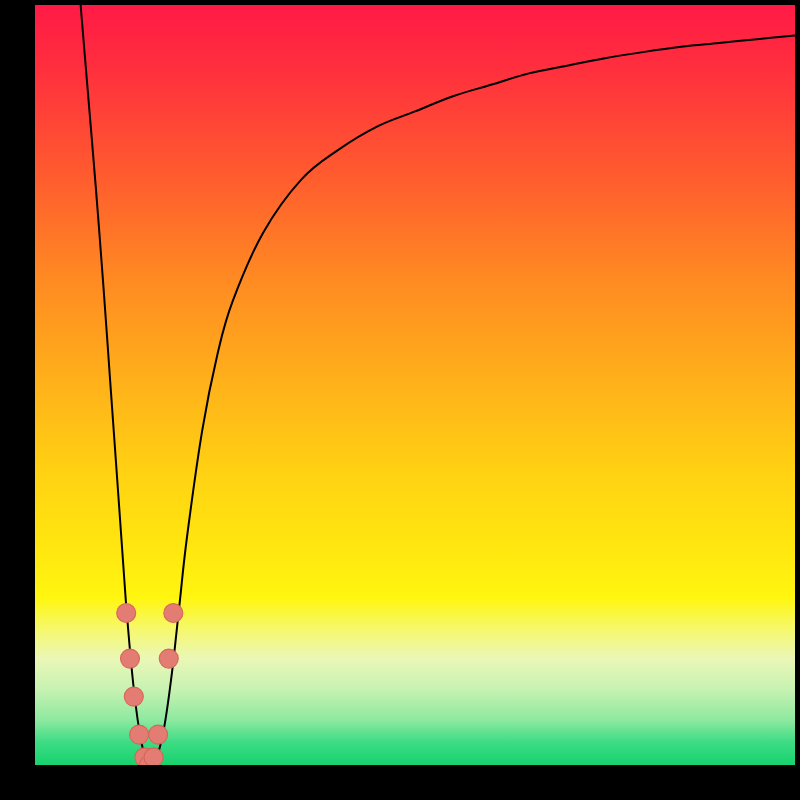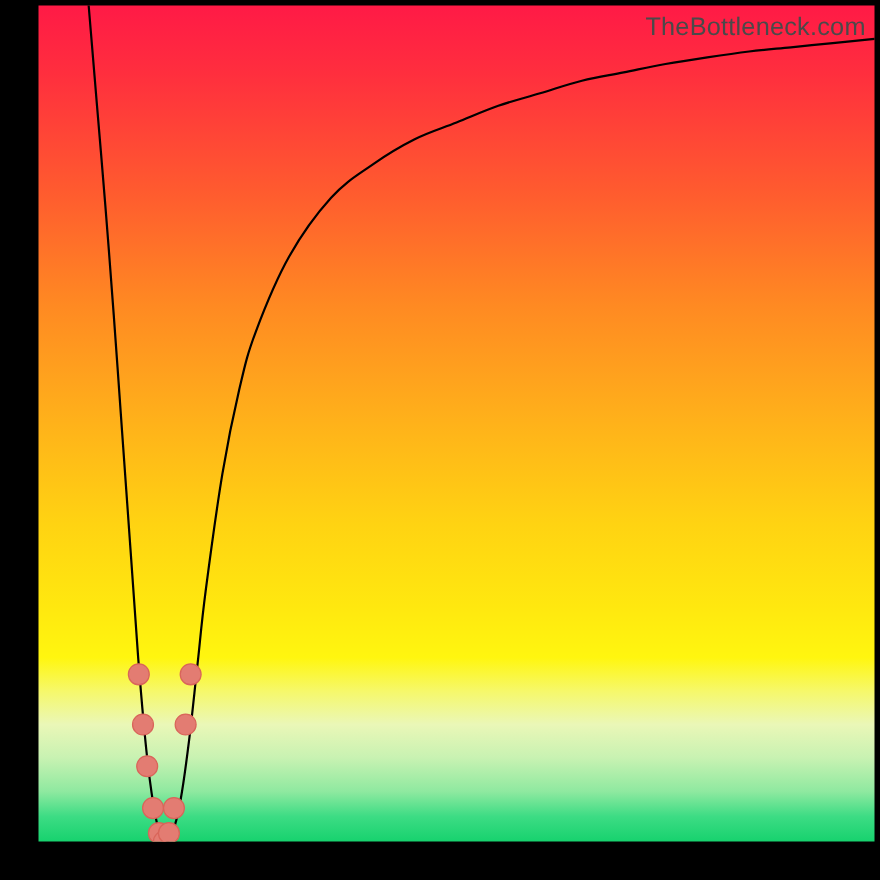--- a/index.html
+++ b/index.html
@@ -58,21 +58,20 @@
     top: 0;
     width: 760px;
     height: 760px;
   }
 </style>
 </head>
 <body>
 
 <div class="frame">
   <div class="plot">
-    <div class="watermark">TheBottleneck.com</div>
     <svg class="curve" viewBox="0 0 100 100" preserveAspectRatio="none">
       <path id="curve-path" d="M 6.00 0.00 C 6.18 2.16, 6.64 7.68, 7.00 12.00 C 7.36 16.32, 7.64 19.50, 8.00 24.00 C 8.36 28.50, 8.64 32.14, 9.00 37.00 C 9.36 41.86, 9.64 45.96, 10.00 51.00 C 10.36 56.04, 10.64 59.96, 11.00 65.00 C 11.36 70.04, 11.64 74.50, 12.00 79.00 C 12.36 83.50, 12.64 86.76, 13.00 90.00 C 13.36 93.24, 13.64 95.20, 14.00 97.00 C 14.36 98.80, 14.64 99.64, 15.00 100.00 C 15.36 100.36, 15.64 99.90, 16.00 99.00 C 16.36 98.10, 16.64 96.98, 17.00 95.00 C 17.36 93.02, 17.64 90.88, 18.00 88.00 C 18.36 85.12, 18.64 82.24, 19.00 79.00 C 19.36 75.76, 19.46 74.14, 20.00 70.00 C 20.54 65.86, 21.28 60.32, 22.00 56.00 C 22.72 51.68, 23.28 49.06, 24.00 46.00 C 24.72 42.94, 24.92 41.88, 26.00 39.00 C 27.08 36.12, 28.38 32.88, 30.00 30.00 C 31.62 27.12, 33.20 24.98, 35.00 23.00 C 36.80 21.02, 38.20 20.26, 40.00 19.00 C 41.80 17.74, 43.20 16.90, 45.00 16.00 C 46.80 15.10, 48.20 14.72, 50.00 14.00 C 51.80 13.28, 53.20 12.63, 55.00 12.00 C 56.80 11.37, 58.20 11.04, 60.00 10.50 C 61.80 9.96, 63.20 9.45, 65.00 9.00 C 66.80 8.55, 68.20 8.36, 70.00 8.00 C 71.80 7.64, 73.20 7.32, 75.00 7.00 C 76.80 6.68, 78.20 6.47, 80.00 6.20 C 81.80 5.93, 83.20 5.72, 85.00 5.50 C 86.80 5.28, 88.20 5.18, 90.00 5.00 C 91.80 4.82, 93.20 4.68, 95.00 4.50 C 96.80 4.32, 99.10 4.09, 100.00 4.00" fill="none" stroke="#000000" stroke-width="2" vector-effect="non-scaling-stroke" stroke-linecap="round" stroke-linejoin="round"></path>
       <g id="marker-group">
           <circle cx="12.00" cy="80.00" r="1.25" fill="#e37c72" stroke="#d9655a" stroke-width="0.15"></circle>
           <circle cx="12.50" cy="86.00" r="1.25" fill="#e37c72" stroke="#d9655a" stroke-width="0.15"></circle>
           <circle cx="13.00" cy="91.00" r="1.25" fill="#e37c72" stroke="#d9655a" stroke-width="0.15"></circle>
           <circle cx="13.70" cy="96.00" r="1.25" fill="#e37c72" stroke="#d9655a" stroke-width="0.15"></circle>
           <circle cx="14.40" cy="99.00" r="1.25" fill="#e37c72" stroke="#d9655a" stroke-width="0.15"></circle>
           <circle cx="15.00" cy="100.00" r="1.25" fill="#e37c72" stroke="#d9655a" stroke-width="0.15"></circle>
           <circle cx="15.60" cy="99.00" r="1.25" fill="#e37c72" stroke="#d9655a" stroke-width="0.15"></circle>

